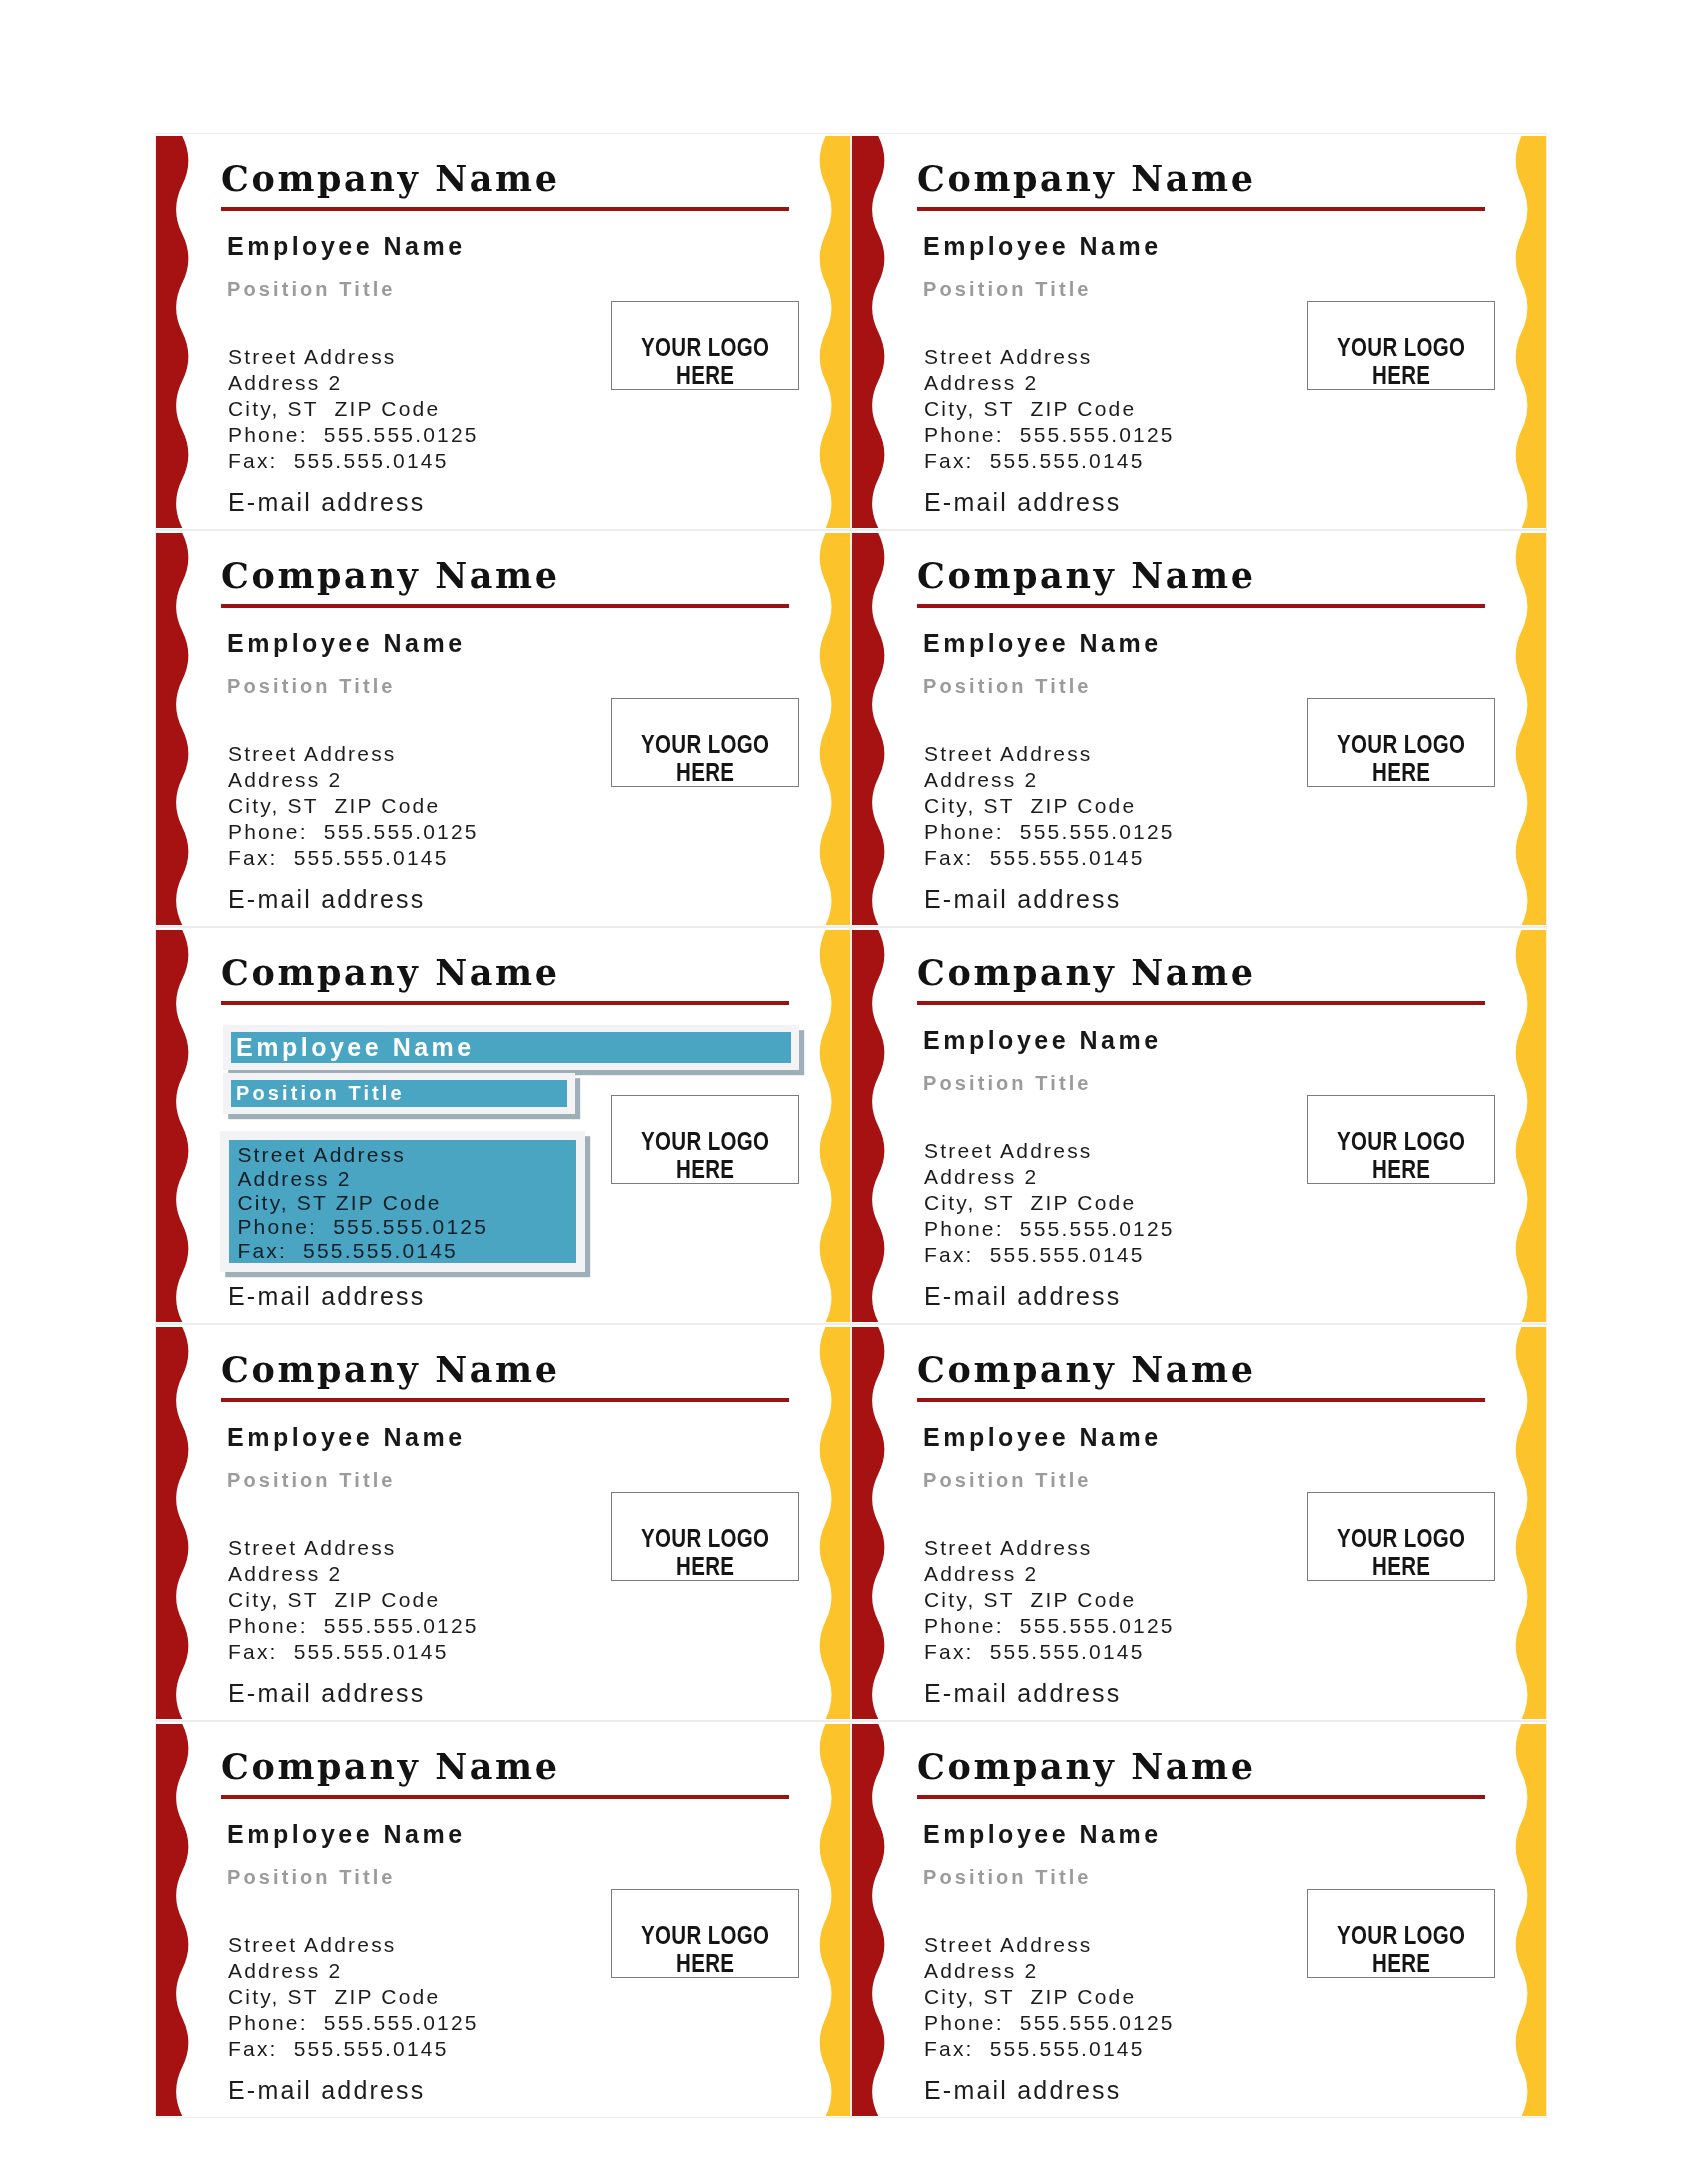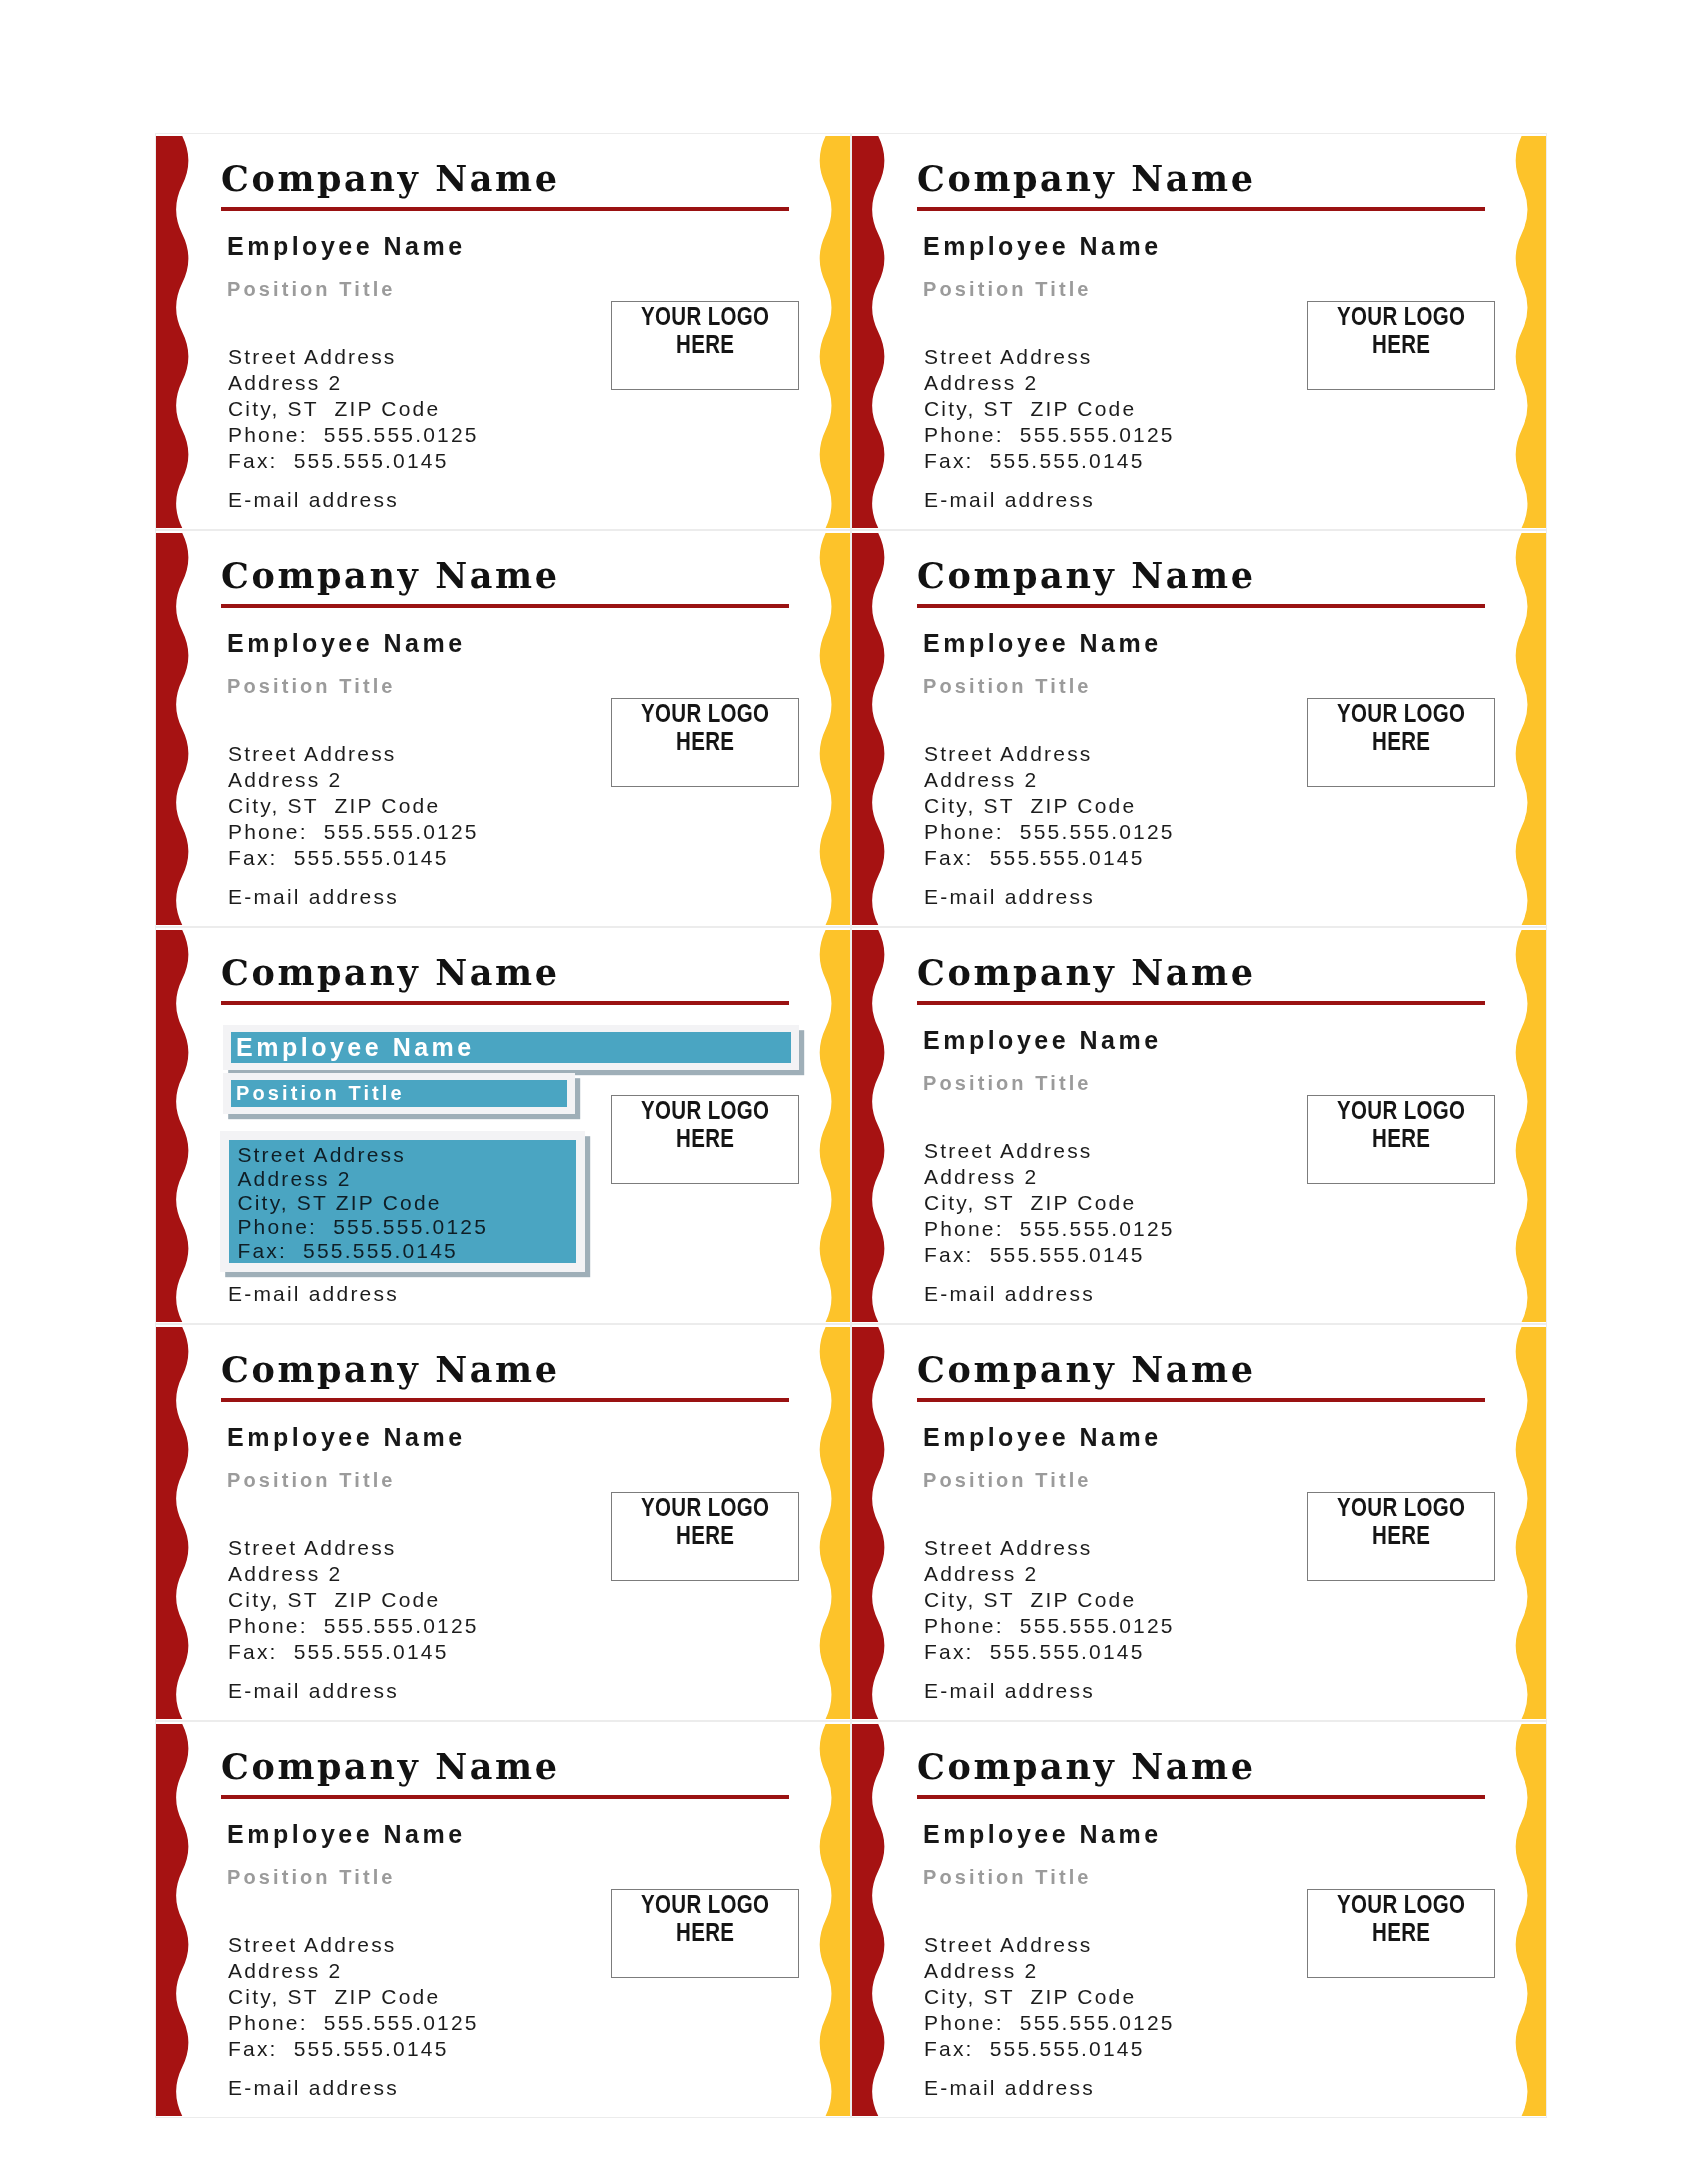--- a/index.html
+++ b/index.html
@@ -43,26 +43,26 @@
     position:absolute;left:72px;top:145px;
     font-size:20px;font-weight:700;letter-spacing:3.1px;color:var(--pos-gray);white-space:nowrap;
   }
   .address{
     position:absolute;left:73px;top:211px;
     font-size:21px;letter-spacing:2.2px;line-height:26px;color:#1C1C1C;
   }
   .address div{white-space:pre;}
   .email{
     position:absolute;left:73px;top:355px;
-    font-size:21px;letter-spacing:2.2px;color:#1C1C1C;white-space:pre;
+    font-size:25px;letter-spacing:2.2px;color:#1C1C1C;white-space:pre;
   }
   .logo{
     position:absolute;left:456px;top:168px;width:188px;height:89px;
     border:1.7px solid var(--logo-border);background:#ffffff;
-    display:flex;align-items:flex-start;justify-content:center;z-index:3;box-sizing:border-box;
+    display:flex;align-items:flex-end;justify-content:center;z-index:3;box-sizing:border-box;
   }
   .logo-text{
     font-weight:700;font-size:25px;line-height:28px;text-align:center;
     letter-spacing:0.4px;transform:scaleX(.82);color:#151515;white-space:nowrap;
   }
 
   
   .plate{position:absolute;background:#F3F3F5;box-shadow:5.2px 5.2px 0 var(--shadow-gray);}
   .plate1{left:68px;top:98px;width:576px;height:45px;z-index:1;}
   .plate2{left:68px;top:146px;width:352px;height:41px;z-index:2;}

